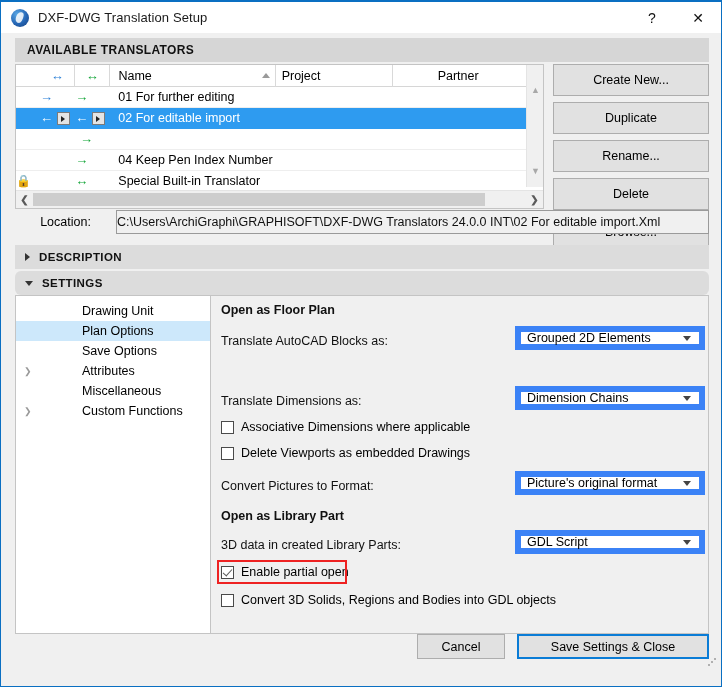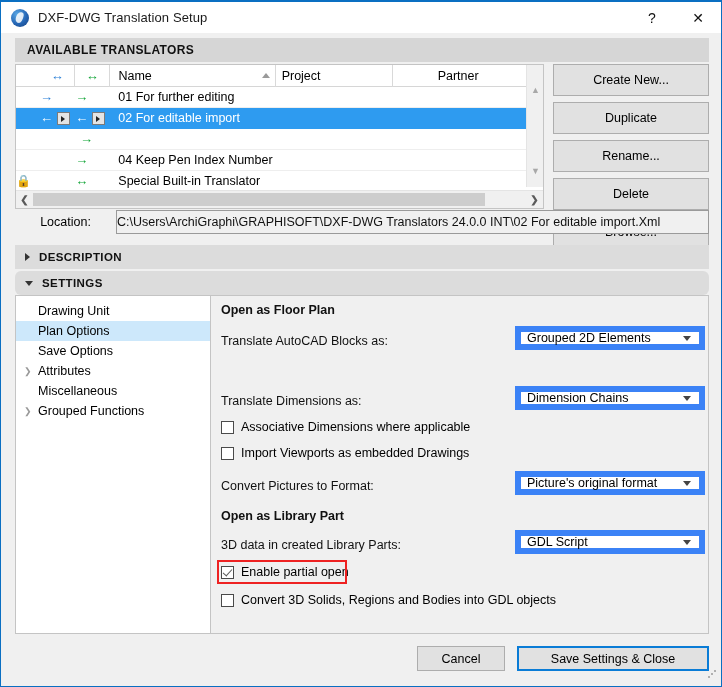--- a/index.html
+++ b/index.html
@@ -276,21 +276,21 @@
     font-size: 12.5px;
     padding-left: 8px;
     cursor: default;
   }
   .tree-item.selected { background: #cde8fb; }
   .tw {
     width: 12px; flex: none;
     color: #9a9a9a; font-size: 9px;
     display: flex; align-items: center;
   }
-  .tree-item .lbl { padding-left: 2px; }
+  .tree-item .lbl { padding-left: 2px; margin-left: 44px; }
 
   .pane {
     flex: 1;
     background: #f0f0f0;
     border: 1px solid #c4c4c4;
     border-left: none;
     position: relative;
     padding: 0;
   }
   .grp-title {
@@ -344,21 +344,21 @@
   }
   .hl-box {
     position: absolute;
     border: 2px solid #ee2222;
     pointer-events: none;
   }
 
   
   .footer {
     position: absolute;
-    left: 0; bottom: 4px;
+    left: 0; bottom: 16px;
     width: 100%; height: 47px;
   }
   .footer .btn { width: 88px; }
   #cancel-btn {
     position: absolute; left: 416px; top: 11px;
     width: 88px; height: 25px;
   }
   #save-btn {
     position: absolute; left: 516px; top: 11px;
     width: 192px; height: 25px;
@@ -516,21 +516,21 @@
       <div class="tree-item">
         <span class="tw">❯</span>
         <span class="lbl">Attributes</span>
       </div>
       <div class="tree-item">
         <span class="tw"></span>
         <span class="lbl">Miscellaneous</span>
       </div>
       <div class="tree-item">
         <span class="tw">❯</span>
-        <span class="lbl">Grouped Functions</span>
+        <span class="lbl">Custom Functions</span>
       </div>
     </div>
 
     <div class="pane">
       <div class="grp-title" style="left:10px; top:7px;">Open as Floor Plan</div>
 
       <div class="fld-label" style="left:10px; top:38px;">Translate AutoCAD Blocks as:</div>
       <div class="combo" style="left:304px; top:30px; width:190px;">
         <span class="val">Grouped 2D Elements</span>
         <span class="cv"></span>
@@ -542,21 +542,21 @@
         <span class="cv"></span>
       </div>
 
       <div class="chk-row" style="left:10px; top:124px;">
         <span class="cbox"></span>
         <span>Associative Dimensions where applicable</span>
       </div>
 
       <div class="chk-row" style="left:10px; top:150px;">
         <span class="cbox"></span>
-        <span>Import Viewports as embedded Drawings</span>
+        <span>Delete Viewports as embedded Drawings</span>
       </div>
 
       <div class="fld-label" style="left:10px; top:183px;">Convert Pictures to Format:</div>
       <div class="combo" style="left:304px; top:175px; width:190px;">
         <span class="val">Picture's original format</span>
         <span class="cv"></span>
       </div>
 
       <div class="grp-title" style="left:10px; top:213px;">Open as Library Part</div>
 

